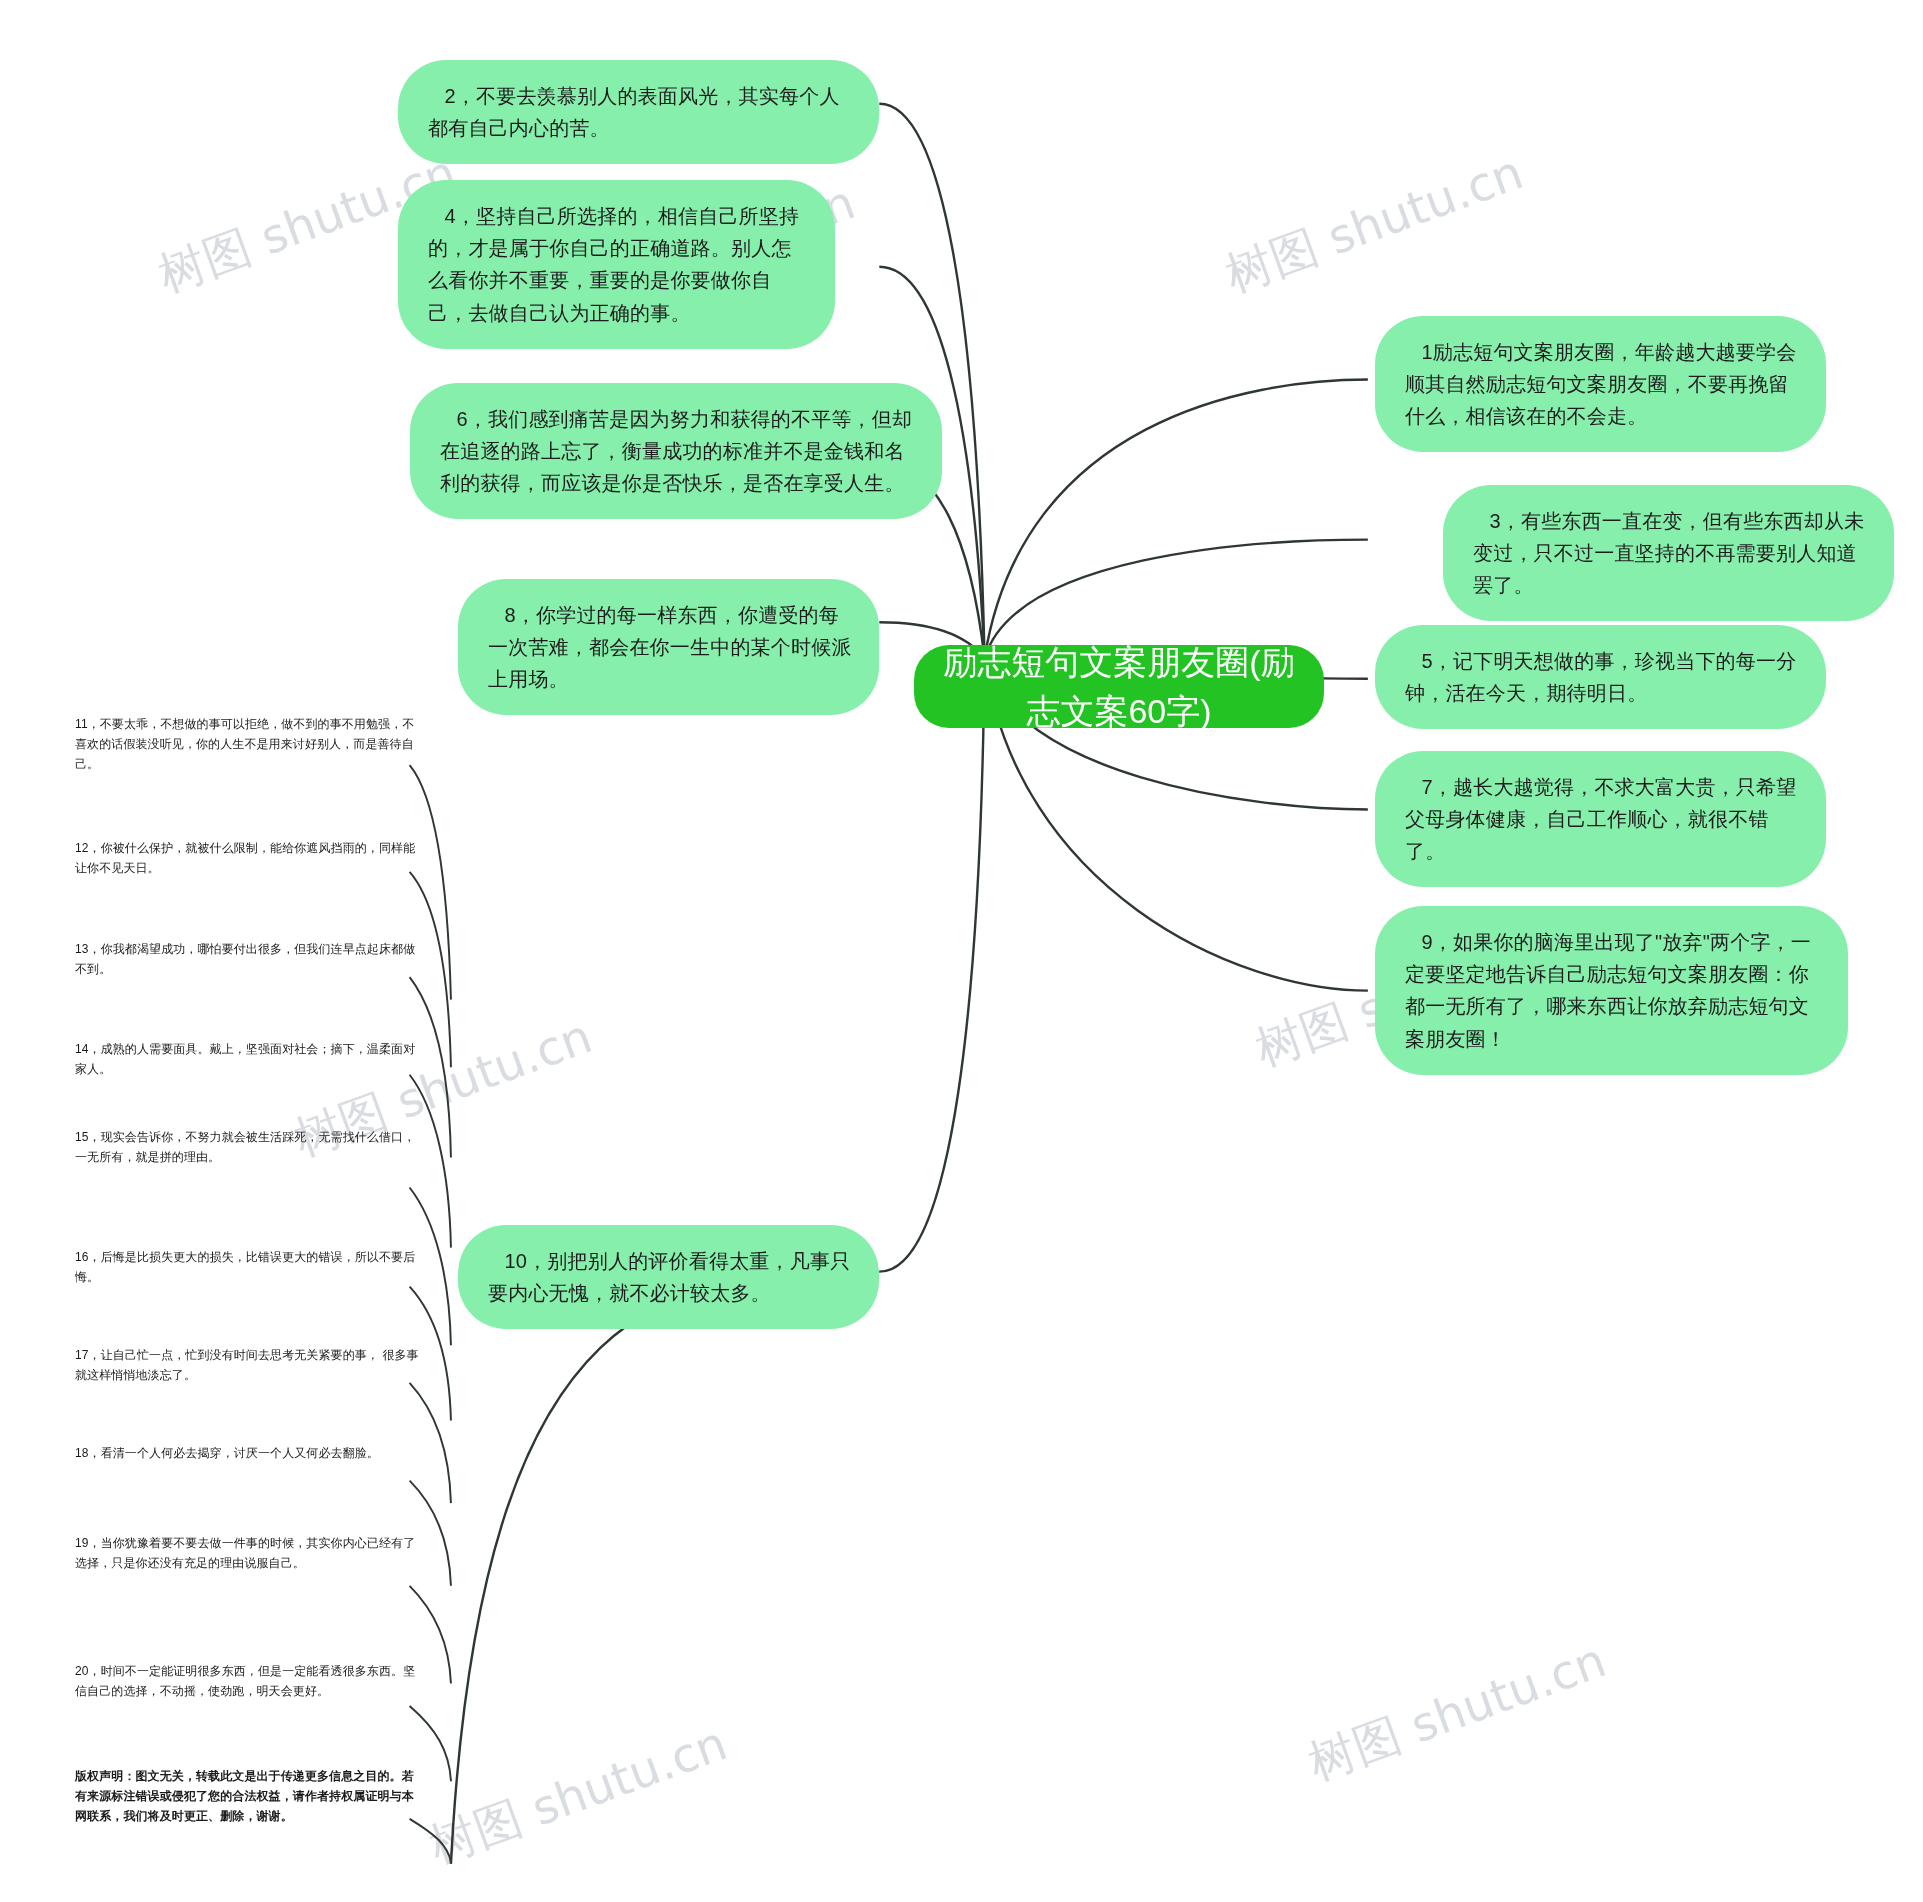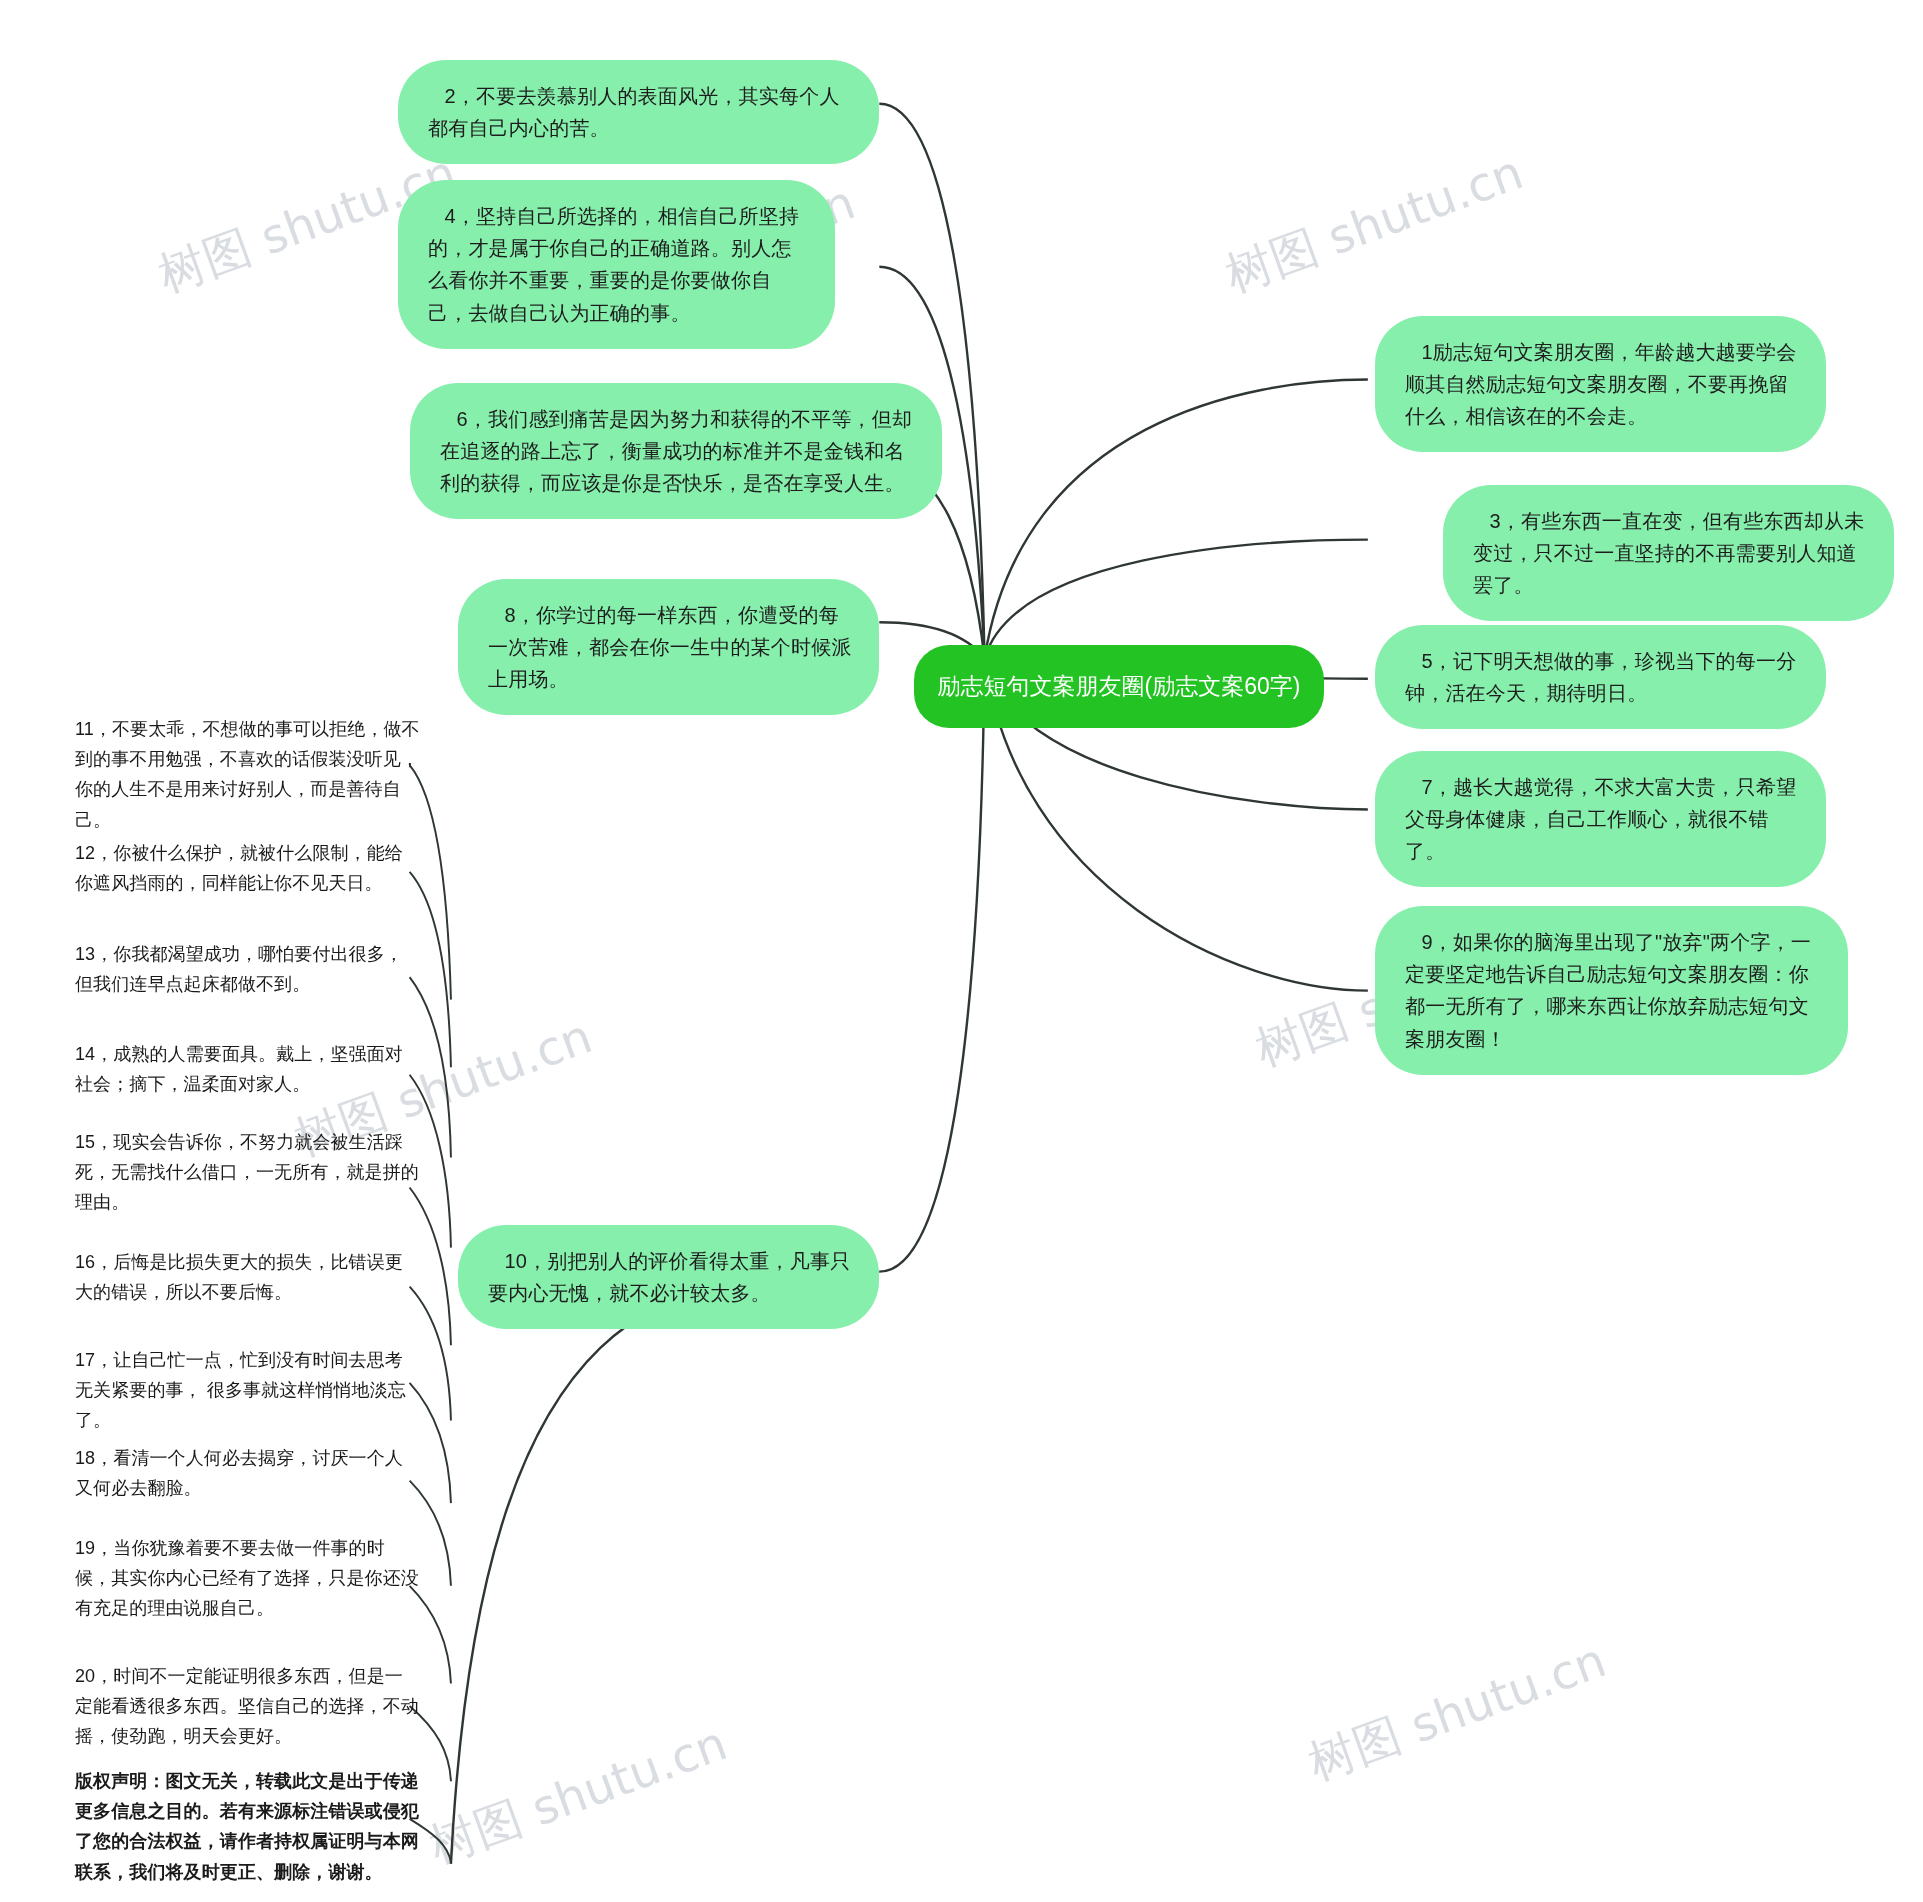--- a/index.html
+++ b/index.html
@@ -56,34 +56,34 @@
     white-space: pre-wrap;
     word-break: break-all;
   }
 
   
   #root-node {
     position: absolute;
     background: #22c322;
     border-radius: 35px;
     color: #ffffff;
-    font-size: 23px;
+    font-size: 34px;
     line-height: 1.42;
     text-align: center;
     padding: 16.5px 22.5px;
     display: flex;
     align-items: center;
     justify-content: center;
   }
 
   
   .plain {
     position: absolute;
     color: #1a1a1a;
-    font-size: 18px;
+    font-size: 12px;
     line-height: 1.68;
     letter-spacing: 0.1px;
     white-space: pre-wrap;
     word-break: break-all;
   }
 </style>
 </head>
 <body>
 
 <div id="canvas">

